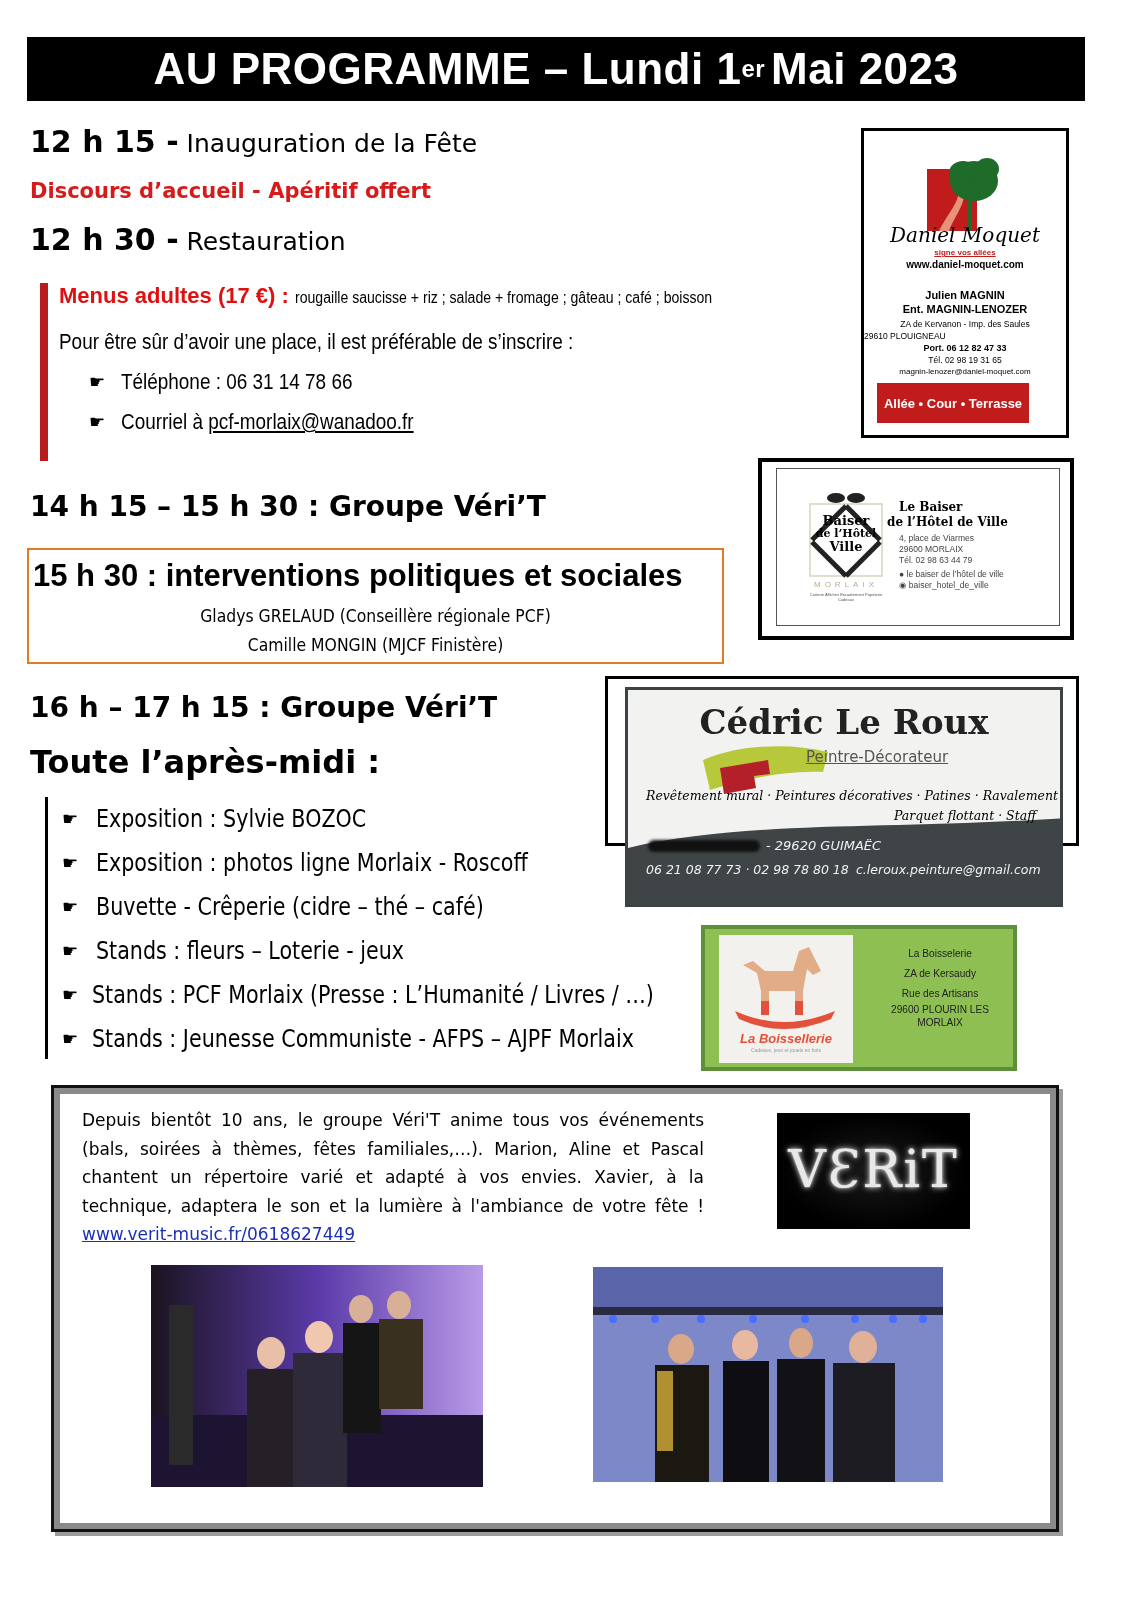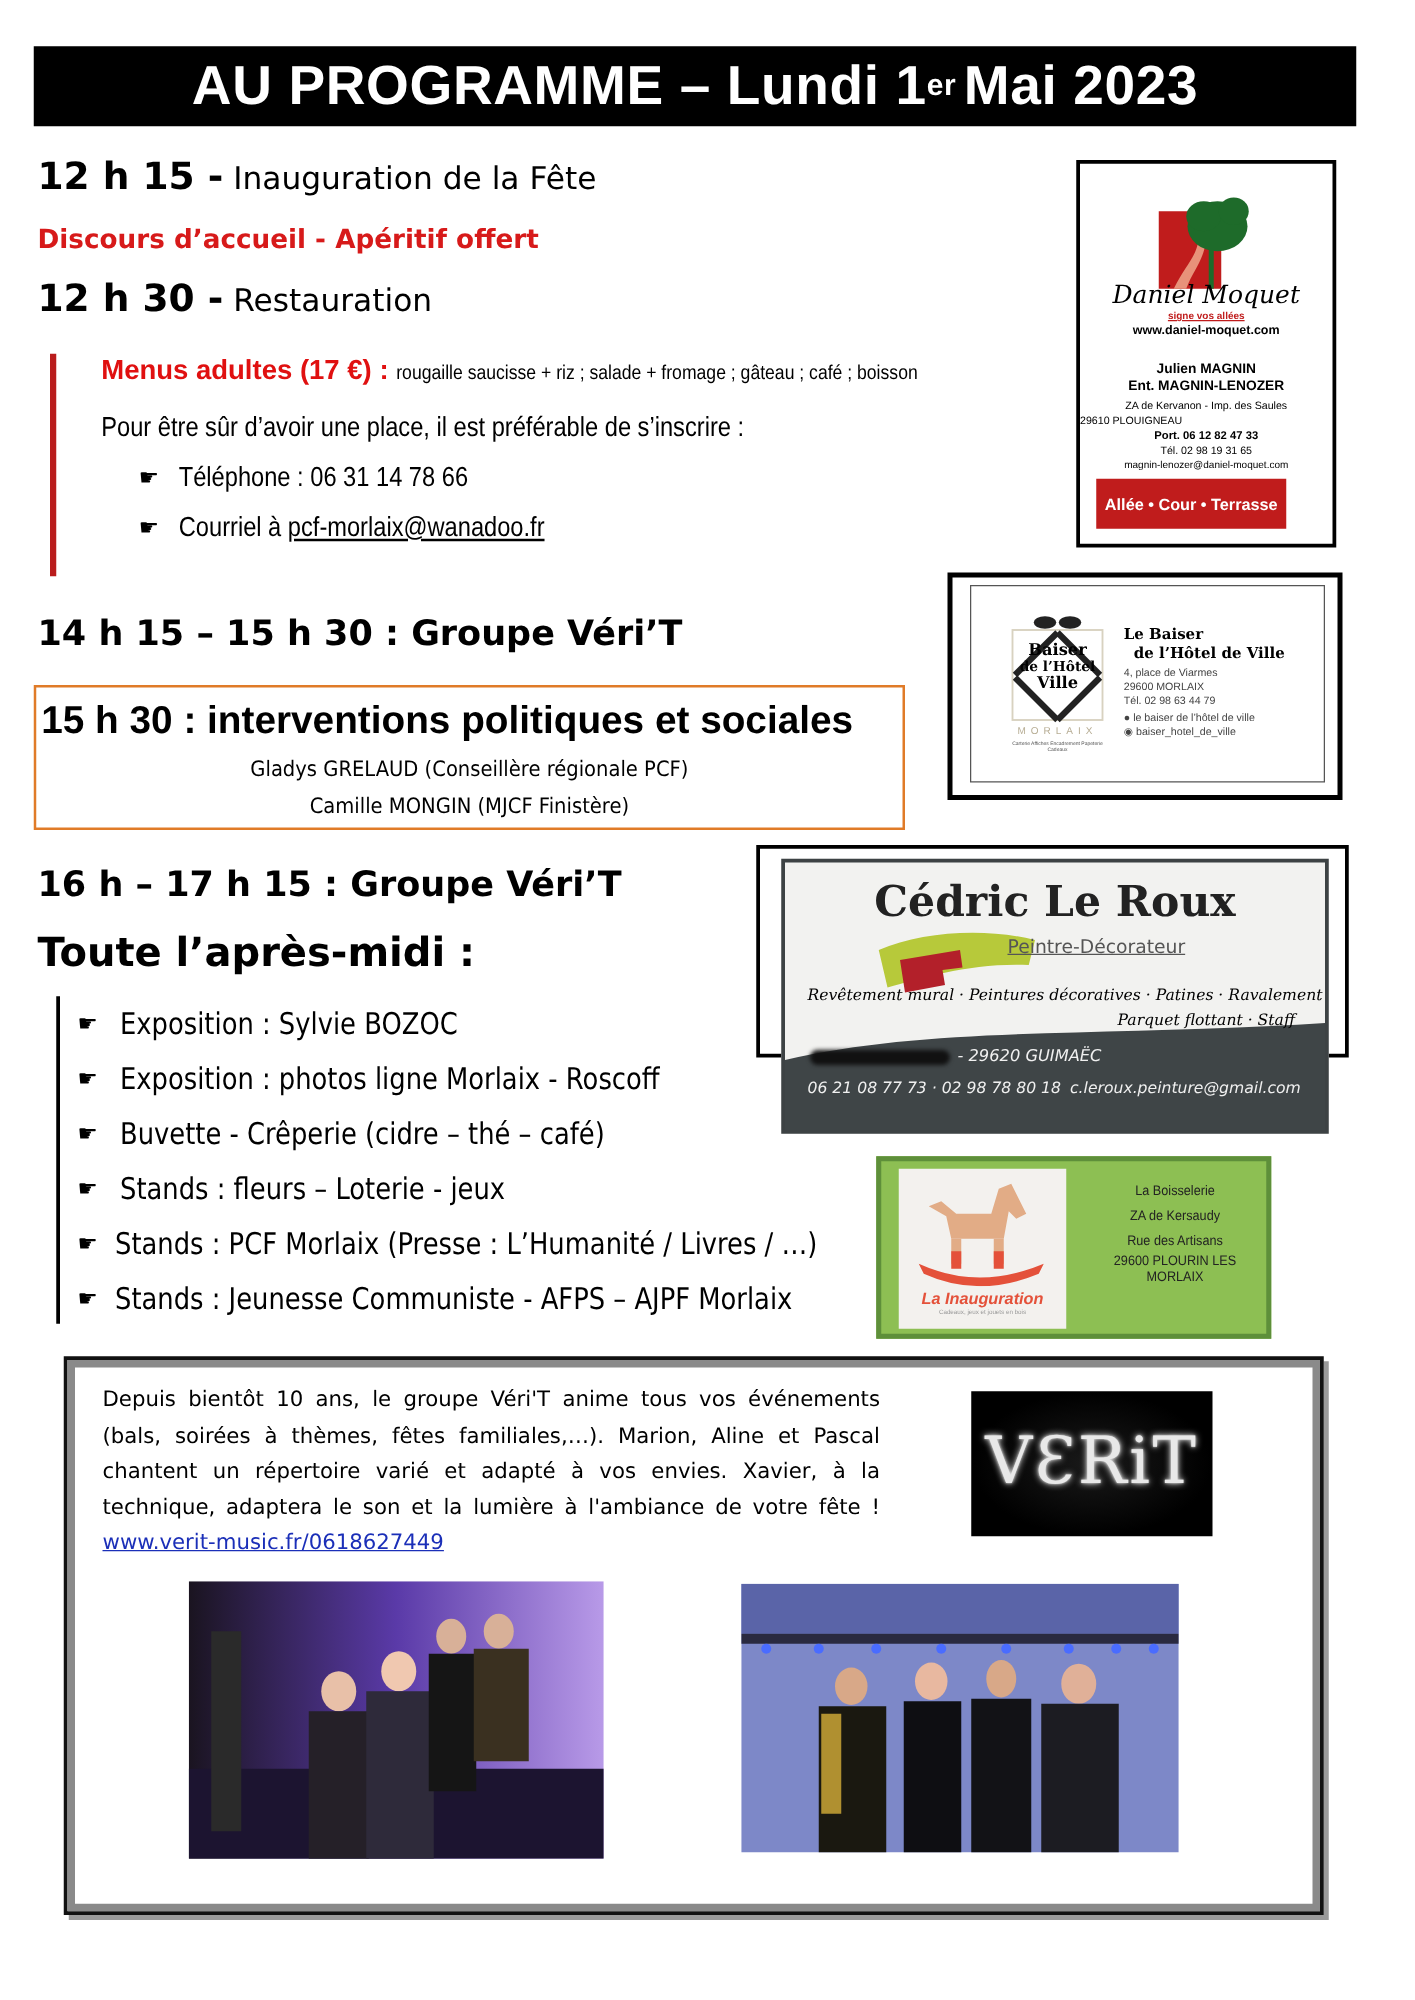--- a/index.html
+++ b/index.html
@@ -11,21 +11,21 @@
   
   .title-bar { left: 27px; top: 37px; width: 1058px; height: 64px; background: #000; color: #fff;
     font-family: "Liberation Sans", sans-serif; font-weight: bold; font-size: 44px;
     display: flex; align-items: center; justify-content: center; letter-spacing: 0.5px; }
   .title-bar sup { font-size: 24px; vertical-align: 16px; margin-right: 6px; }
 
   .sched-time { font-family: "DejaVu Sans", sans-serif; font-weight: bold; font-size: 30px; }
   .sched-desc { font-family: "DejaVu Sans", sans-serif; font-size: 25px; }
   .red-line { color: #d71a1a; font-family: "DejaVu Sans", sans-serif; font-weight: bold; font-size: 21px; }
 
-  .menu-block { left: 40px; top: 283px; width: 740px; height: 178px; border-left: 5px solid #b91c1c; padding-left: 36px; }
+  .menu-block { left: 40px; top: 283px; width: 740px; height: 178px; border-left: 8px solid #b91c1c; padding-left: 11px; }
   .menu-row { height: 39px; display: flex; align-items: baseline; white-space: nowrap; }
   .menu-label { color: #e01010; font-weight: bold; font-size: 22px; font-family: "Liberation Sans", sans-serif; margin-right: 6px; }
   .menu-items { font-size: 16px; font-family: "Liberation Sans", sans-serif; transform: scaleX(0.88); transform-origin: left; }
   .info-line { font-size: 22px; font-family: "Liberation Sans", sans-serif; transform: scaleX(0.86); transform-origin: left; white-space: nowrap; }
   .contact-row { height: 40px; display: flex; align-items: center; padding-left: 30px; }
   .hand { font-size: 18px; margin-right: 12px; display: inline-block; width: 20px; }
   .contact-text { font-size: 22px; transform: scaleX(0.86); transform-origin: left; white-space: nowrap; }
   .contact-text a { color: #000; text-decoration: underline; }
 
   .big-heading { font-family: "DejaVu Sans", sans-serif; font-weight: bold; font-size: 28px; white-space: nowrap; }
@@ -166,21 +166,21 @@
     <ellipse cx="52" cy="14" rx="9" ry="5" fill="#222"></ellipse>
   </svg>
   <div class="abs" style="left:52px; top:52px; width:64px; text-align:center; font-family:'DejaVu Serif',serif; font-weight:bold; font-size:13px; line-height:13px;">
     <div>Baiser</div>
     <div style="font-size:11px;">de l’Hôtel</div>
     <div>Ville</div>
   </div>
   <div class="abs" style="left:42px; top:118px; width:84px; text-align:center; font-size:8px; letter-spacing:4px; color:#b7ad94;">MORLAIX</div>
   <div class="abs" style="left:40px; top:130px; width:88px; text-align:center; font-size:4px; color:#555;">Carterie Affiches Encadrement Papeterie Cadeaux</div>
   <div class="abs" style="left:137px; top:38px; font-family:'DejaVu Serif',serif; font-weight:bold; font-size:12px;">Le Baiser</div>
-  <div class="abs" style="left:145px; top:53px; font-family:'DejaVu Serif',serif; font-weight:bold; font-size:12px; white-space:nowrap;">de l’Hôtel de Ville</div>
+  <div class="abs" style="left:125px; top:53px; font-family:'DejaVu Serif',serif; font-weight:bold; font-size:12px; white-space:nowrap;">de l’Hôtel de Ville</div>
   <div class="abs" style="left:137px; top:71px; font-size:8.5px; color:#444;">4, place de Viarmes</div>
   <div class="abs" style="left:137px; top:82px; font-size:8.5px; color:#444;">29600 MORLAIX</div>
   <div class="abs" style="left:137px; top:93px; font-size:8.5px; color:#444;">Tél. 02 98 63 44 79</div>
   <div class="abs" style="left:137px; top:107px; font-size:8.5px; color:#444; white-space:nowrap;"><span>●</span> <span>le baiser de l’hôtel de ville</span></div>
   <div class="abs" style="left:137px; top:118px; font-size:8.5px; color:#444; white-space:nowrap;"><span>◉</span> <span>baiser_hotel_de_ville</span></div>
 </div>
 
 <div class="abs card-roux">
   <div class="abs" style="left:17px; top:8px; width:438px; height:220px; background:#f2f2f0; border:3px solid #3d4244; overflow:hidden;">
     <svg class="abs" style="left:0; top:0;" width="438" height="220">
@@ -202,21 +202,21 @@
 <div class="abs card-boiss">
   <div class="abs" style="left:14px; top:6px; width:134px; height:128px; background:#f3f1ee;">
     <svg class="abs" style="left:12px; top:8px;" width="110" height="86">
       <path d="M68 8 L 78 4 L 84 16 L 90 28 L 82 32 L 76 26 L 72 48 L 30 48 L 26 30 L 12 22 L 22 18 L 34 28 L 62 28 Z" fill="#e2ac86"></path>
       <rect x="30" y="48" width="8" height="20" fill="#e2ac86"></rect>
       <rect x="64" y="48" width="8" height="20" fill="#e2ac86"></rect>
       <rect x="30" y="58" width="8" height="14" fill="#e4513a"></rect>
       <rect x="64" y="58" width="8" height="14" fill="#e4513a"></rect>
       <path d="M4 68 Q 52 90, 104 68 L 100 76 Q 52 96, 8 76 Z" fill="#e4513a"></path>
     </svg>
-    <div class="abs" style="left:0; top:96px; width:100%; text-align:center; color:#e4513a; font-weight:bold; font-style:italic; font-size:13px;">La Inauguration</div>
+    <div class="abs" style="left:0; top:96px; width:100%; text-align:center; color:#e4513a; font-weight:bold; font-style:italic; font-size:13px;">La Boissellerie</div>
     <div class="abs" style="left:0; top:112px; width:100%; text-align:center; color:#999; font-size:5px;">Cadeaux, jeux et jouets en bois</div>
   </div>
   <div class="abs" style="left:160px; top:14px; width:150px; text-align:center; font-size:11px; color:#222; line-height:20px; transform:scaleX(0.92);">
     <div>La Boisselerie</div>
     <div>ZA de Kersaudy</div>
     <div>Rue des Artisans</div>
     <div style="line-height:13px;">29600 PLOURIN LES MORLAIX</div>
   </div>
 </div>
 

